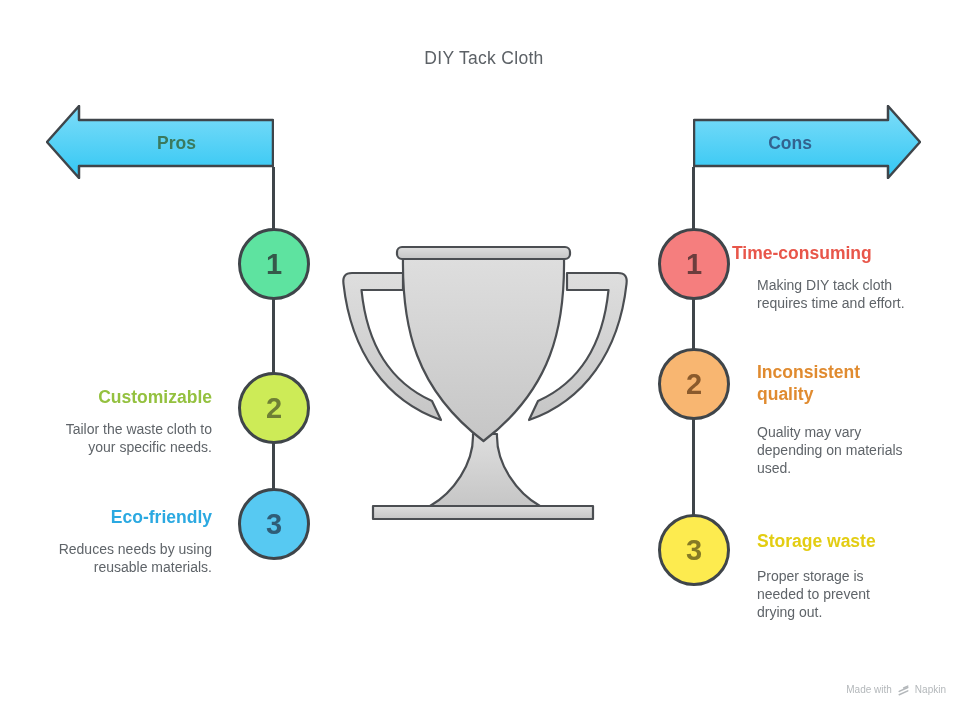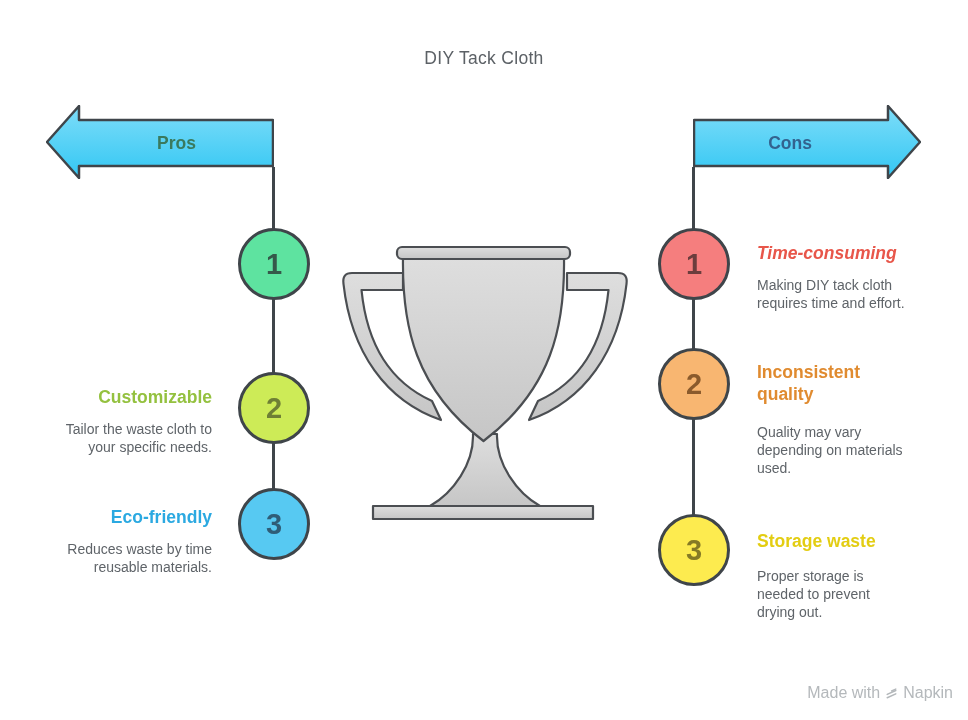--- a/index.html
+++ b/index.html
@@ -33,31 +33,31 @@
   .desc    { position:absolute; font-size:14px; line-height:18px; }
   .ta-r { text-align:right; } .ta-l { text-align:left; }
 
   .h-l1 { left:30px; width:182px; top:242px; }
   .d-l1 { left:62px; width:150px; top:279px; }
   .h-l2 { left:30px; width:182px; top:386px; }
   .d-l2 { left:46px; width:166px; top:420px; }
   .h-l3 { left:30px; width:182px; top:506px; }
   .d-l3 { left:46px; width:166px; top:540px; }
 
-  .h-r1 { left:757px; width:160px; top:242px;font-style:italic; }
+  .h-r1 { left:732px; width:160px; top:242px; }
   .d-r1 { left:757px; width:170px; top:276px; }
   .h-r2 { left:757px; width:150px; top:361px; }
   .d-r2 { left:757px; width:166px; top:423px; }
   .h-r3 { left:757px; width:160px; top:530px; }
   .d-r3 { left:757px; width:140px; top:567px; }
 
   .trophy { position:absolute; left:340px; top:230px; width:290px; height:292px; }
 
-  .footer { position:absolute; top:684px; right:15px; display:flex; align-items:center;
-            gap:5px; font-size:16px; }
+  .footer { position:absolute; top:684px; right:22px; display:flex; align-items:flex-start;
+            gap:5px; font-size:10px; }
   .footer svg { display:block; }
 </style>
 </head>
 <body>
 
 <div class="canvas">
 
   <div class="title" style="color: rgb(92, 97, 102);">DIY Tack Cloth</div>
 
   <svg class="arrow-svg arrow-left" viewBox="0 0 228 74">
@@ -95,21 +95,21 @@
   <div class="circle cr c-r2" style="background: rgb(248, 182, 113);">
     <span style="color: rgb(138, 90, 44);">2</span>
   </div>
   <div class="circle cr c-r3" style="background: rgb(253, 235, 79);">
     <span style="color: rgb(133, 122, 37);">3</span>
   </div>
 
   <div class="heading ta-r h-l2" style="color: rgb(148, 193, 63);">Customizable</div>
   <div class="desc ta-r d-l2" style="color: rgb(95, 100, 105);">Tailor the waste cloth to your specific needs.</div>
   <div class="heading ta-r h-l3" style="color: rgb(43, 169, 225);">Eco-friendly</div>
-  <div class="desc ta-r d-l3" style="color: rgb(95, 100, 105);">Reduces waste by time reusable materials.</div>
+  <div class="desc ta-r d-l3" style="color: rgb(95, 100, 105);">Reduces needs by using reusable materials.</div>
 
   <div class="heading ta-l h-r1" style="color: rgb(232, 86, 74);">Time-consuming</div>
   <div class="desc ta-l d-r1" style="color: rgb(95, 100, 105);">Making DIY tack cloth requires time and effort.</div>
   <div class="heading ta-l h-r2" style="color: rgb(224, 139, 48);">Inconsistent quality</div>
   <div class="desc ta-l d-r2" style="color: rgb(95, 100, 105);">Quality may vary depending on materials used.</div>
   <div class="heading ta-l h-r3" style="color: rgb(227, 205, 18);">Storage waste</div>
   <div class="desc ta-l d-r3" style="color: rgb(95, 100, 105);">Proper storage is needed to prevent drying out.</div>
 
   <svg class="trophy" viewBox="0 0 290 292">
     <defs>

